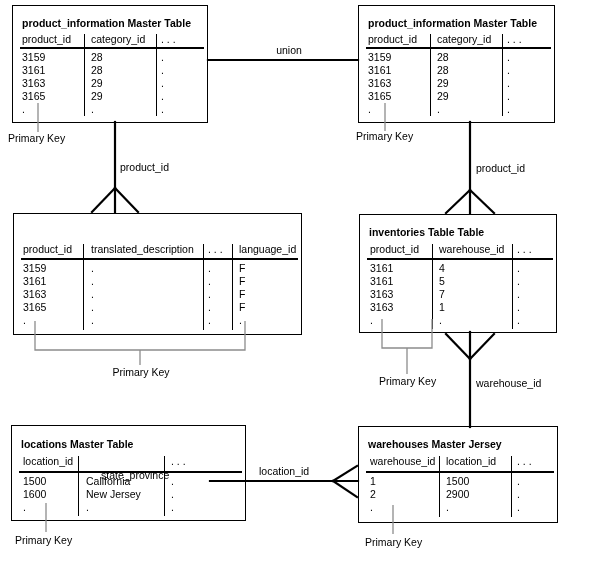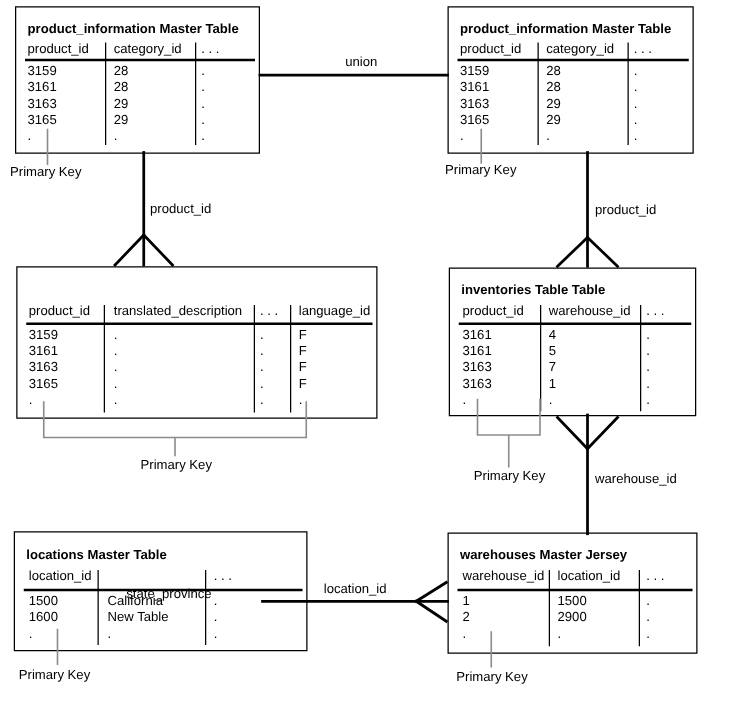--- a/index.html
+++ b/index.html
@@ -175,21 +175,21 @@
     <div class="cell" style="left:11px;top:30px;">location_id</div>
     <div class="cell" style="left:74px;top:44px;margin-left:15px;">state_province</div>
     <div class="cell" style="left:159px;top:30px;">. . .</div>
     <div class="vsep" style="left:66px;top:30px;height:60px;"></div>
     <div class="vsep" style="left:152px;top:30px;height:60px;"></div>
     <div class="hrule" style="top:45px;"></div>
     <div class="cell" style="left:11px;top:50px;">1500</div>
     <div class="cell" style="left:74px;top:50px;">California</div>
     <div class="cell" style="left:159px;top:50px;">.</div>
     <div class="cell" style="left:11px;top:63px;">1600</div>
-    <div class="cell" style="left:74px;top:63px;">New Table</div>
+    <div class="cell" style="left:74px;top:63px;">New Jersey</div>
     <div class="cell" style="left:159px;top:63px;">.</div>
     <div class="cell" style="left:11px;top:76px;">.</div>
     <div class="cell" style="left:74px;top:76px;">.</div>
     <div class="cell" style="left:159px;top:76px;">.</div>
   </div>
 
   <div class="tbl" style="left:358px;top:426px;width:200px;height:97px;">
     <div class="title" style="top:11px;">warehouses Master Jersey</div>
     <div class="cell" style="left:11px;top:29px;">warehouse_id</div>
     <div class="cell" style="left:87px;top:29px;">location_id</div>

